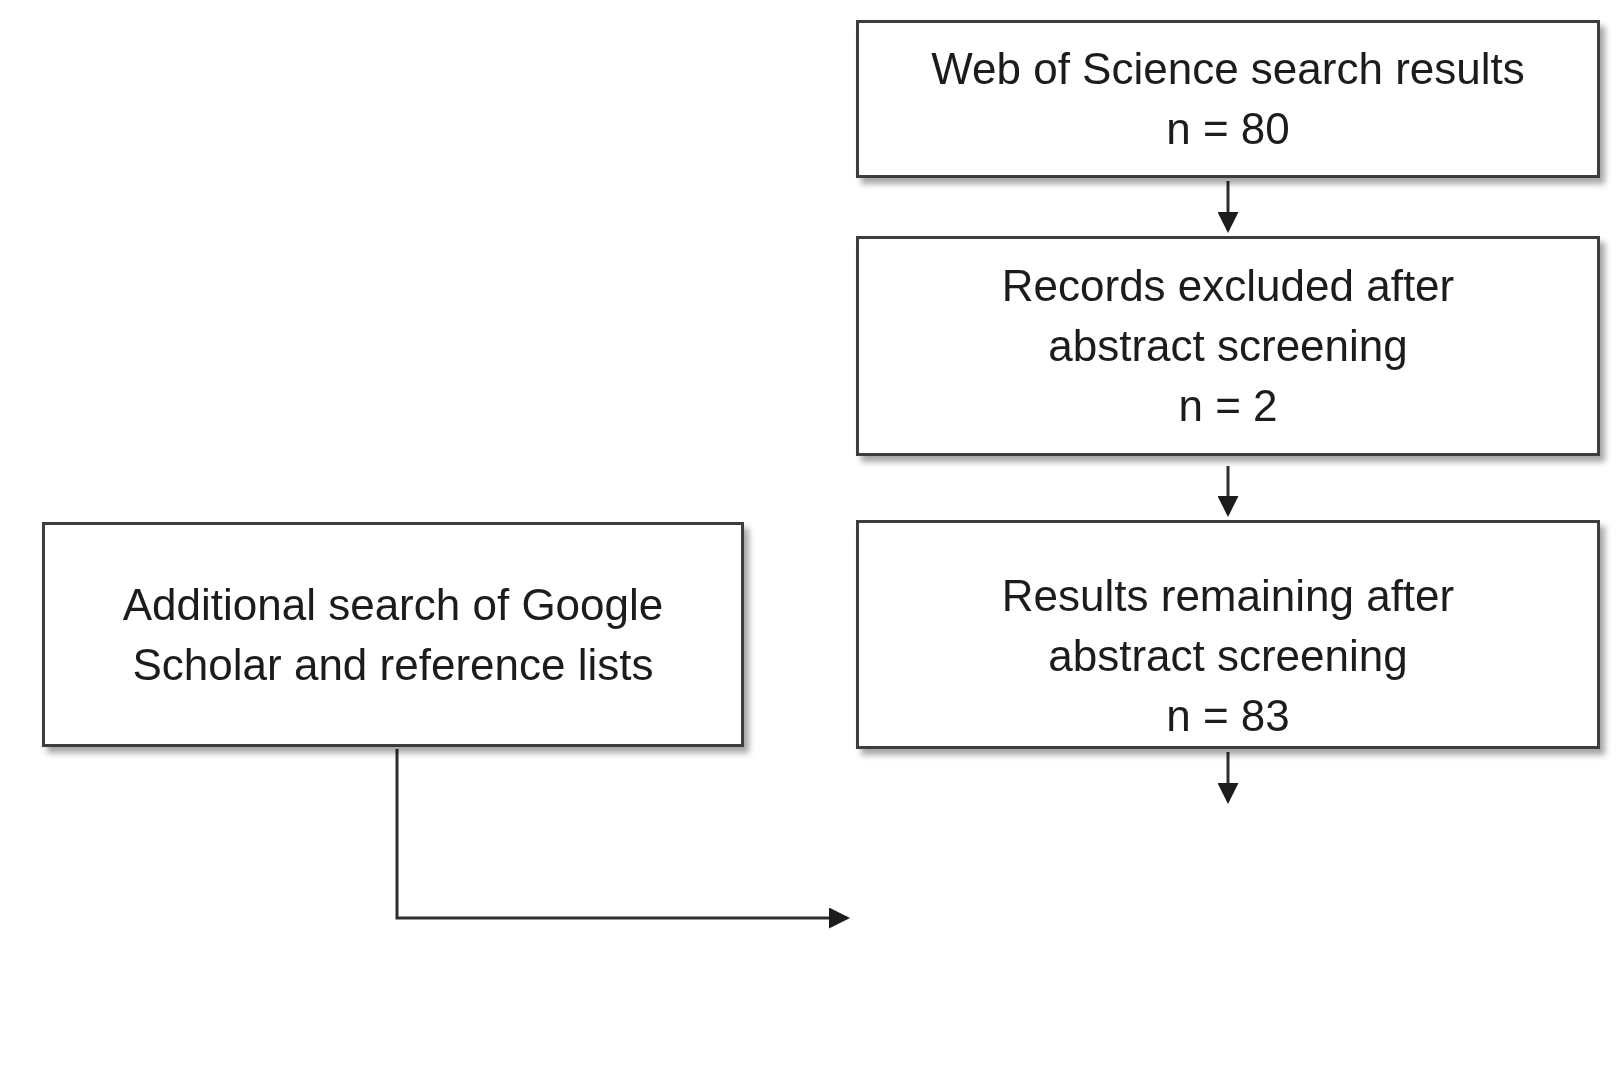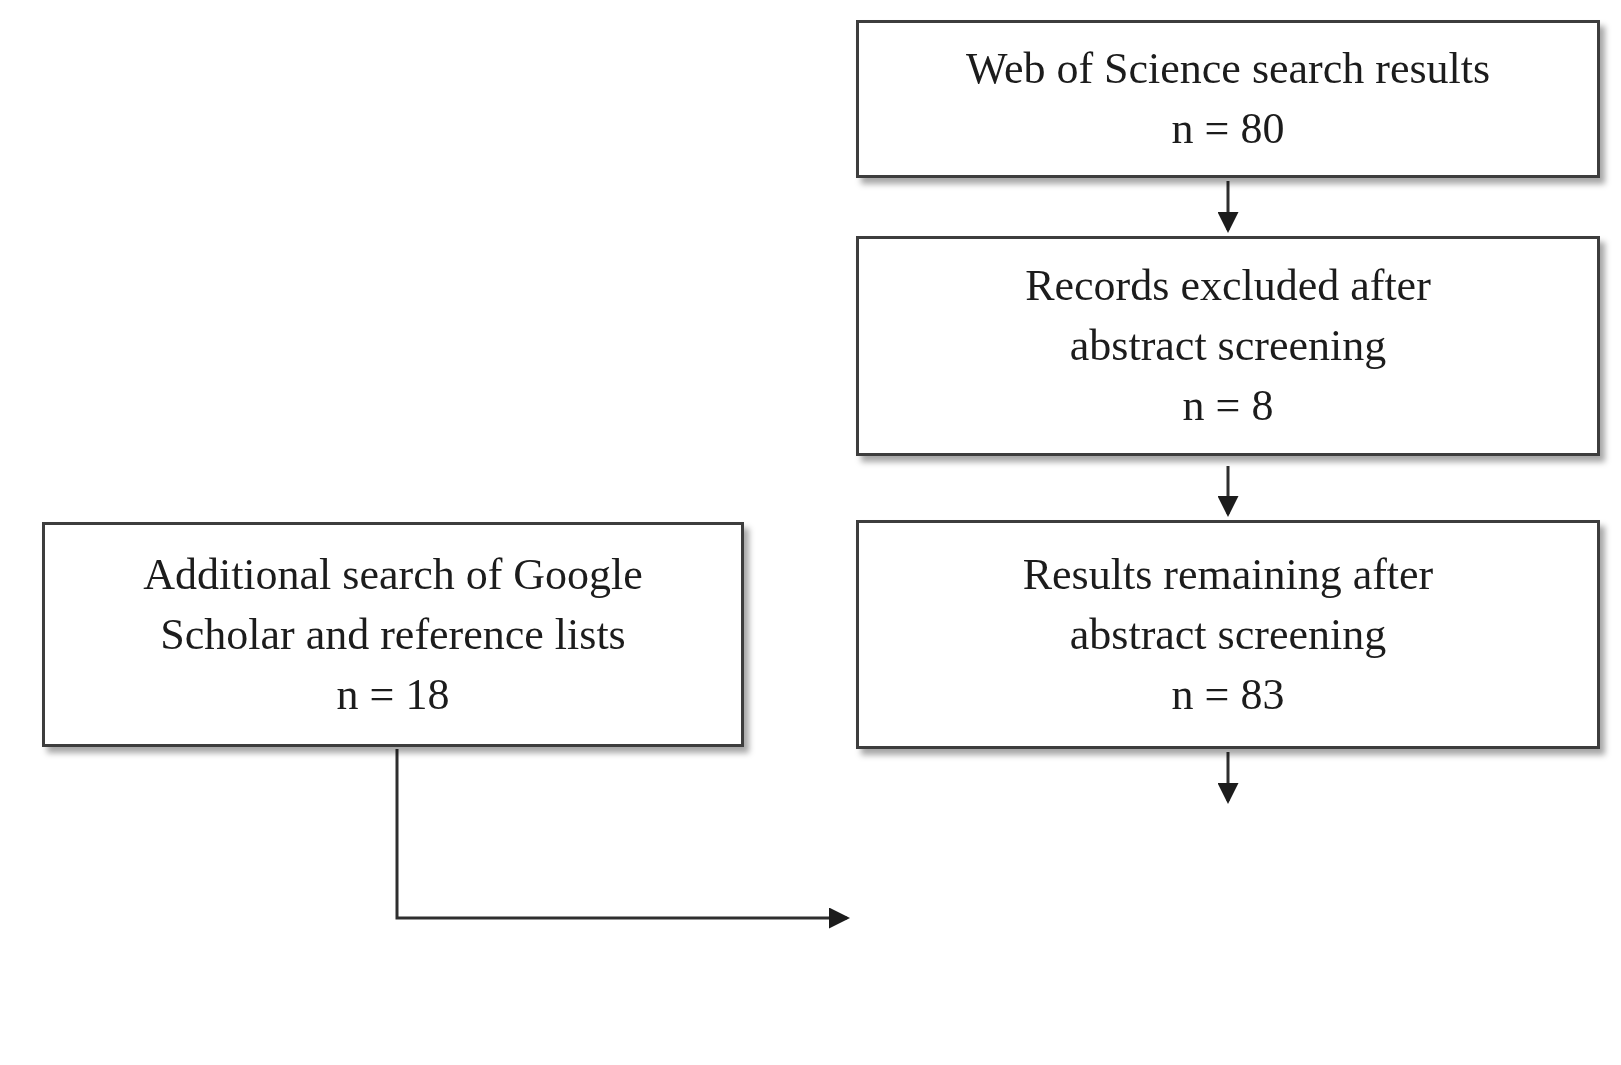--- a/index.html
+++ b/index.html
@@ -5,21 +5,21 @@
   html, body {
     margin: 0;
     padding: 0;
     background: #ffffff;
   }
   .canvas {
     position: relative;
     width: 1621px;
     height: 1065px;
     background: #ffffff;
-    font-family: Liberation Serif, serif;
+    font-family: Liberation Sans, sans-serif;
     overflow: hidden;
   }
   .connectors {
     position: absolute;
     left: 0;
     top: 0;
     width: 1621px;
     height: 1065px;
     pointer-events: none;
   }
@@ -36,21 +36,21 @@
     text-align: center;
     color: #1c1c1c;
     font-size: 44px;
     line-height: 60px;
   }
   .flowbox .label {
     white-space: pre-line;
   }
   .box-wos        { left: 856px; top: 20px;  width: 744px; height: 158px; }
   .box-excluded   { left: 856px; top: 236px; width: 744px; height: 220px; }
-  .box-remaining  { left: 856px; top: 520px; width: 744px; height: 229px; }
+  .box-remaining  { left: 856px; top: 520px; width: 744px; height: 229px; justify-content: flex-end; }
   .box-included   { left: 856px; top: 807px; width: 749px; height: 225px; }
   .box-additional { left: 30px;  top: 522px; width: 702px; height: 225px; margin-left: 12px; }
 </style>
 </head>
 <body>
 
 <div class="canvas">
 
   <svg class="connectors" viewBox="0 0 1621 1065" xmlns="http://www.w3.org/2000/svg">
     <defs>
@@ -65,29 +65,28 @@
   </svg>
 
   <div class="flowbox box-wos">
     <div class="label">Web of Science search results</div>
     <div class="count">n = 80</div>
   </div>
 
   <div class="flowbox box-excluded">
     <div class="label">Records excluded after
 abstract screening</div>
-    <div class="count">n = 8</div>
+    <div class="count">n = 2</div>
   </div>
 
   <div class="flowbox box-remaining">
     <div class="label">Results remaining after
 abstract screening</div>
     <div class="count">n = 83</div>
   </div>
 
 
   <div class="flowbox box-additional">
     <div class="label">Additional search of Google
 Scholar and reference lists</div>
-    <div class="count">n = 18</div>
   </div>
 
 </div>
 
 </body></html>

